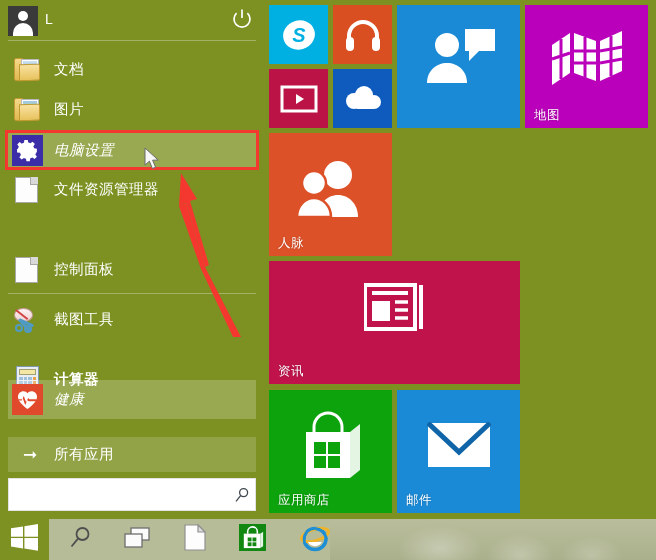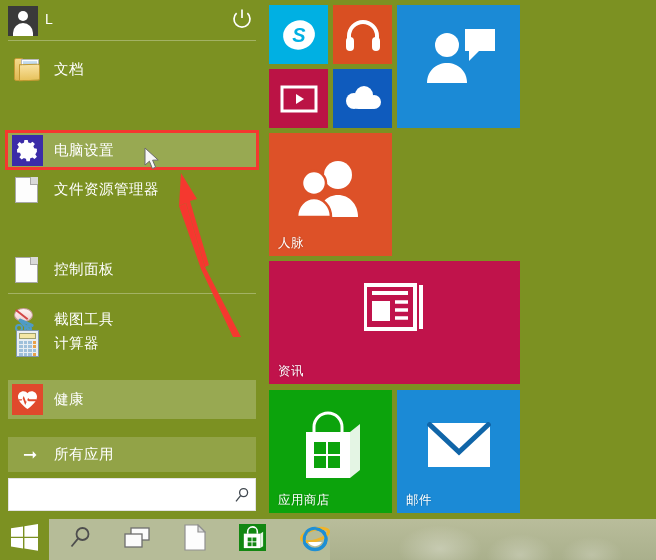--- a/index.html
+++ b/index.html
@@ -99,20 +99,21 @@
     position: absolute;
     left: 8px;
     width: 248px;
     height: 39px;
     display: flex;
     align-items: center;
     cursor: pointer;
   }
   .menu-item.hl {
     background: rgba(255,255,255,0.22);
+    font-style: italic;
   }
   .menu-item .mi-icon {
     position: relative;
     width: 31px;
     height: 31px;
     margin-left: 4px;
     flex: 0 0 31px;
   }
   .menu-item .mi-label {
     margin-left: 11px;
@@ -503,20 +504,31 @@
           <div class="ico-folder">
             <div class="back"></div>
             <div class="sheet"></div>
             <div class="pic pic-doc"></div>
             <div class="front"></div>
           </div>
         </div>
         <div class="mi-label">文档</div>
       </div>
 
+      <div class="menu-item" style="top:90px;">
+        <div class="mi-icon">
+          <div class="ico-folder">
+            <div class="back"></div>
+            <div class="sheet"></div>
+            <div class="pic pic-img"></div>
+            <div class="front"></div>
+          </div>
+        </div>
+        <div class="mi-label">图片</div>
+      </div>
 
       <div class="menu-item hl" style="top:131px;">
         <div class="mi-icon">
           <div class="ico-gear">
             <svg width="25" height="25" viewBox="0 0 24 24">
               <path fill="#ffffff" d="M12 8.2a3.8 3.8 0 1 0 0 7.6 3.8 3.8 0 0 0 0-7.6zm0 5.6a1.8 1.8 0 1 1 0-3.6 1.8 1.8 0 0 1 0 3.6z"></path>
               <path fill="#ffffff" d="M21 13.6v-3.2l-2.6-.45a6.9 6.9 0 0 0-.82-1.98l1.52-2.15-2.26-2.26-2.15 1.52a6.9 6.9 0 0 0-1.98-.82L12.2 2h-3.2l-.45 2.6a6.9 6.9 0 0 0-1.98.82L4.42 3.9 2.16 6.16l1.52 2.15a6.9 6.9 0 0 0-.82 1.98L2 10.6v3.2l2.86.45a6.9 6.9 0 0 0 .82 1.98L4.16 18.4l2.26 2.26 2.15-1.52c.62.38 1.29.66 1.98.82L11 22.4h3.2l.45-2.86c.69-.16 1.36-.44 1.98-.82l2.15 1.52 2.26-2.26-1.52-2.15c.38-.62.66-1.29.82-1.98L21 13.6z"></path>
             </svg>
           </div>
         </div>
@@ -551,21 +563,21 @@
             <div class="diag"></div>
             <div class="blade1"></div>
             <div class="blade2"></div>
             <div class="ring1"></div>
             <div class="ring2"></div>
           </div>
         </div>
         <div class="mi-label">截图工具</div>
       </div>
 
-      <div class="menu-item" style="top:324px;">
+      <div class="menu-item" style="top:360px;font-weight:bold;">
         <div class="mi-icon">
           <div class="ico-calc">
             <div class="disp"></div>
             <div class="keys">
               <i></i>
                 <i></i>
                 <i></i>
                 <i class="o"></i>
               <i></i>
                 <i></i>
@@ -658,20 +670,38 @@
         <div class="tile-glyph" style="top:22px;">
           <svg width="80" height="60" viewBox="0 0 80 60">
             <circle cx="28" cy="18" r="12" fill="#ffffff"></circle>
             <path d="M8 56c0-12 9-20 20-20s20 8 20 20z" fill="#ffffff"></path>
             <rect x="46" y="2" width="30" height="22" fill="#ffffff"></rect>
             <polygon points="50,24 50,34 60,24" fill="#ffffff"></polygon>
           </svg>
         </div>
       </div>
 
+      <div class="tile" style="left:261px; top:5px; width:123px; height:123px; background:#bb00bb;">
+        <div class="tile-glyph" style="top:24px;">
+          <svg width="74" height="58" viewBox="0 0 74 58">
+            <polygon points="2,16 20,4 20,44 2,56" fill="#ffffff"></polygon>
+            <polygon points="24,4 46,12 46,52 24,44" fill="#ffffff"></polygon>
+            <polygon points="50,12 72,2 72,42 50,52" fill="#ffffff"></polygon>
+            <line x1="24" y1="22" x2="46" y2="22" stroke="#bb00bb" stroke-width="3"></line>
+            <line x1="24" y1="34" x2="46" y2="34" stroke="#bb00bb" stroke-width="3"></line>
+            <line x1="35" y1="8" x2="35" y2="50" stroke="#bb00bb" stroke-width="3"></line>
+            <line x1="50" y1="22" x2="72" y2="18" stroke="#bb00bb" stroke-width="3"></line>
+            <line x1="50" y1="34" x2="72" y2="30" stroke="#bb00bb" stroke-width="3"></line>
+            <line x1="61" y1="7" x2="61" y2="47" stroke="#bb00bb" stroke-width="3"></line>
+            <line x1="2" y1="30" x2="20" y2="24" stroke="#bb00bb" stroke-width="3"></line>
+            <line x1="11" y1="10" x2="11" y2="50" stroke="#bb00bb" stroke-width="3"></line>
+          </svg>
+        </div>
+        <div class="tile-label">地图</div>
+      </div>
 
       <div class="tile" style="left:5px; top:133px; width:123px; height:123px; background:#dd5128;">
         <div class="tile-glyph" style="top:26px;">
           <svg width="80" height="60" viewBox="0 0 80 60">
             <circle cx="47" cy="16" r="14" fill="#ffffff"></circle>
             <path d="M27 58c0-13 9-22 20-22s20 9 20 22z" fill="#ffffff"></path>
             <circle cx="23" cy="24" r="12" fill="#ffffff" stroke="#dd5128" stroke-width="2.5"></circle>
             <path d="M6 58c0-11 8-19 17-19s17 8 17 19z" fill="#ffffff" stroke="#dd5128" stroke-width="2.5"></path>
           </svg>
         </div>

